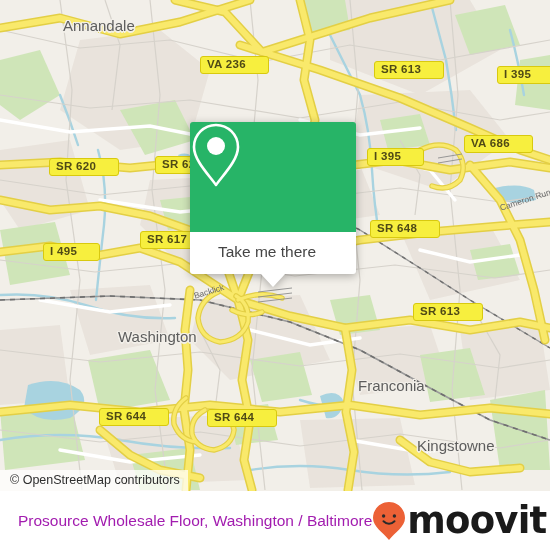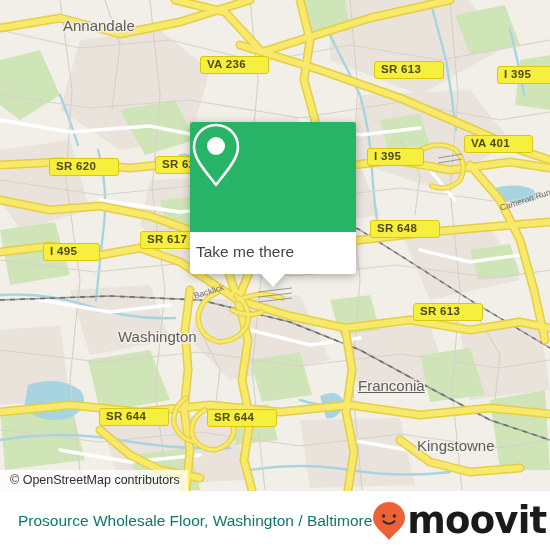--- a/index.html
+++ b/index.html
@@ -81,20 +81,21 @@
     height: 110px;
     background: #27b467;
     border-radius: 3px 3px 0 0;
     display: flex;
     align-items: center;
     justify-content: center;
   }
   .popup-body {
     background: #ffffff;
     border-radius: 0 0 3px 3px;
+    text-align: center;
     padding: 11px 18px 13px 6px;
   }
   .popup-body .cta {
     color: #454545;
     font-size: 15.5px;
     font-family: "Liberation Sans", sans-serif;
   }
   .popup-tail {
     position: absolute;
     left: 50%; bottom: -13px;
@@ -110,21 +111,21 @@
     position: absolute;
     left: 0; top: 491px;
     width: 550px; height: 59px;
     background: #ffffff;
     display: flex;
     align-items: center;
     justify-content: space-between;
     padding: 0 14px 0 18px;
   }
   .footer-title {
-    color: #0f766e;
+    color: #a21caf;
     font-size: 15.5px;
     white-space: nowrap;
     font-family: "Liberation Sans", sans-serif;
   }
   .brand {
     display: flex;
     align-items: center;
     gap: 1px;
   }
   .brand-name {
@@ -309,31 +310,31 @@
       </g>
 
       <g fill="none" stroke="#8d8d8d" stroke-width="0.9">
         <path d="M258,292 L292,288 M258,297 L292,293 M258,302 L292,298"></path>
         <path d="M438,158 L462,154 M438,163 L462,159"></path>
       </g>
     </svg>
 
     <div class="place-label" style="left:63px;  top:17px;">Annandale</div>
     <div class="place-label" style="left:118px; top:328px;">Washington</div>
-    <div class="place-label" style="left:358px; top:377px;text-decoration:underline;">Franconia</div>
+    <div class="place-label" style="left:358px; top:377px;">Franconia</div>
     <div class="place-label" style="left:417px; top:437px;">Kingstowne</div>
 
     <div class="street-label" style="left:500px; top:203px; transform:rotate(-18deg); transform-origin:left center;">Cameron Run</div>
     <div class="street-label" style="left:194px; top:291px; transform:rotate(-17deg); transform-origin:left center;">Backlick</div>
 
     <div class="shield" style="left:200px; top:56px;">VA 236</div>
     <div class="shield" style="left:374px; top:61px;">SR 613</div>
     <div class="shield" style="left:497px; top:66px;">I 395</div>
     <div class="shield" style="left:367px; top:148px;">I 395</div>
-    <div class="shield" style="left:464px; top:135px;">VA 401</div>
+    <div class="shield" style="left:464px; top:135px;">VA 686</div>
     <div class="shield" style="left:49px;  top:158px;">SR 620</div>
     <div class="shield" style="left:155px; top:156px;">SR 62</div>
     <div class="shield" style="left:370px; top:220px;">SR 648</div>
     <div class="shield" style="left:140px; top:231px;">SR 617</div>
     <div class="shield" style="left:11px;  top:243px;margin-left:32px;">I 495</div>
     <div class="shield" style="left:413px; top:303px;">SR 613</div>
     <div class="shield" style="left:99px;  top:408px;">SR 644</div>
     <div class="shield" style="left:207px; top:409px;">SR 644</div>
 
     <div class="popup">

